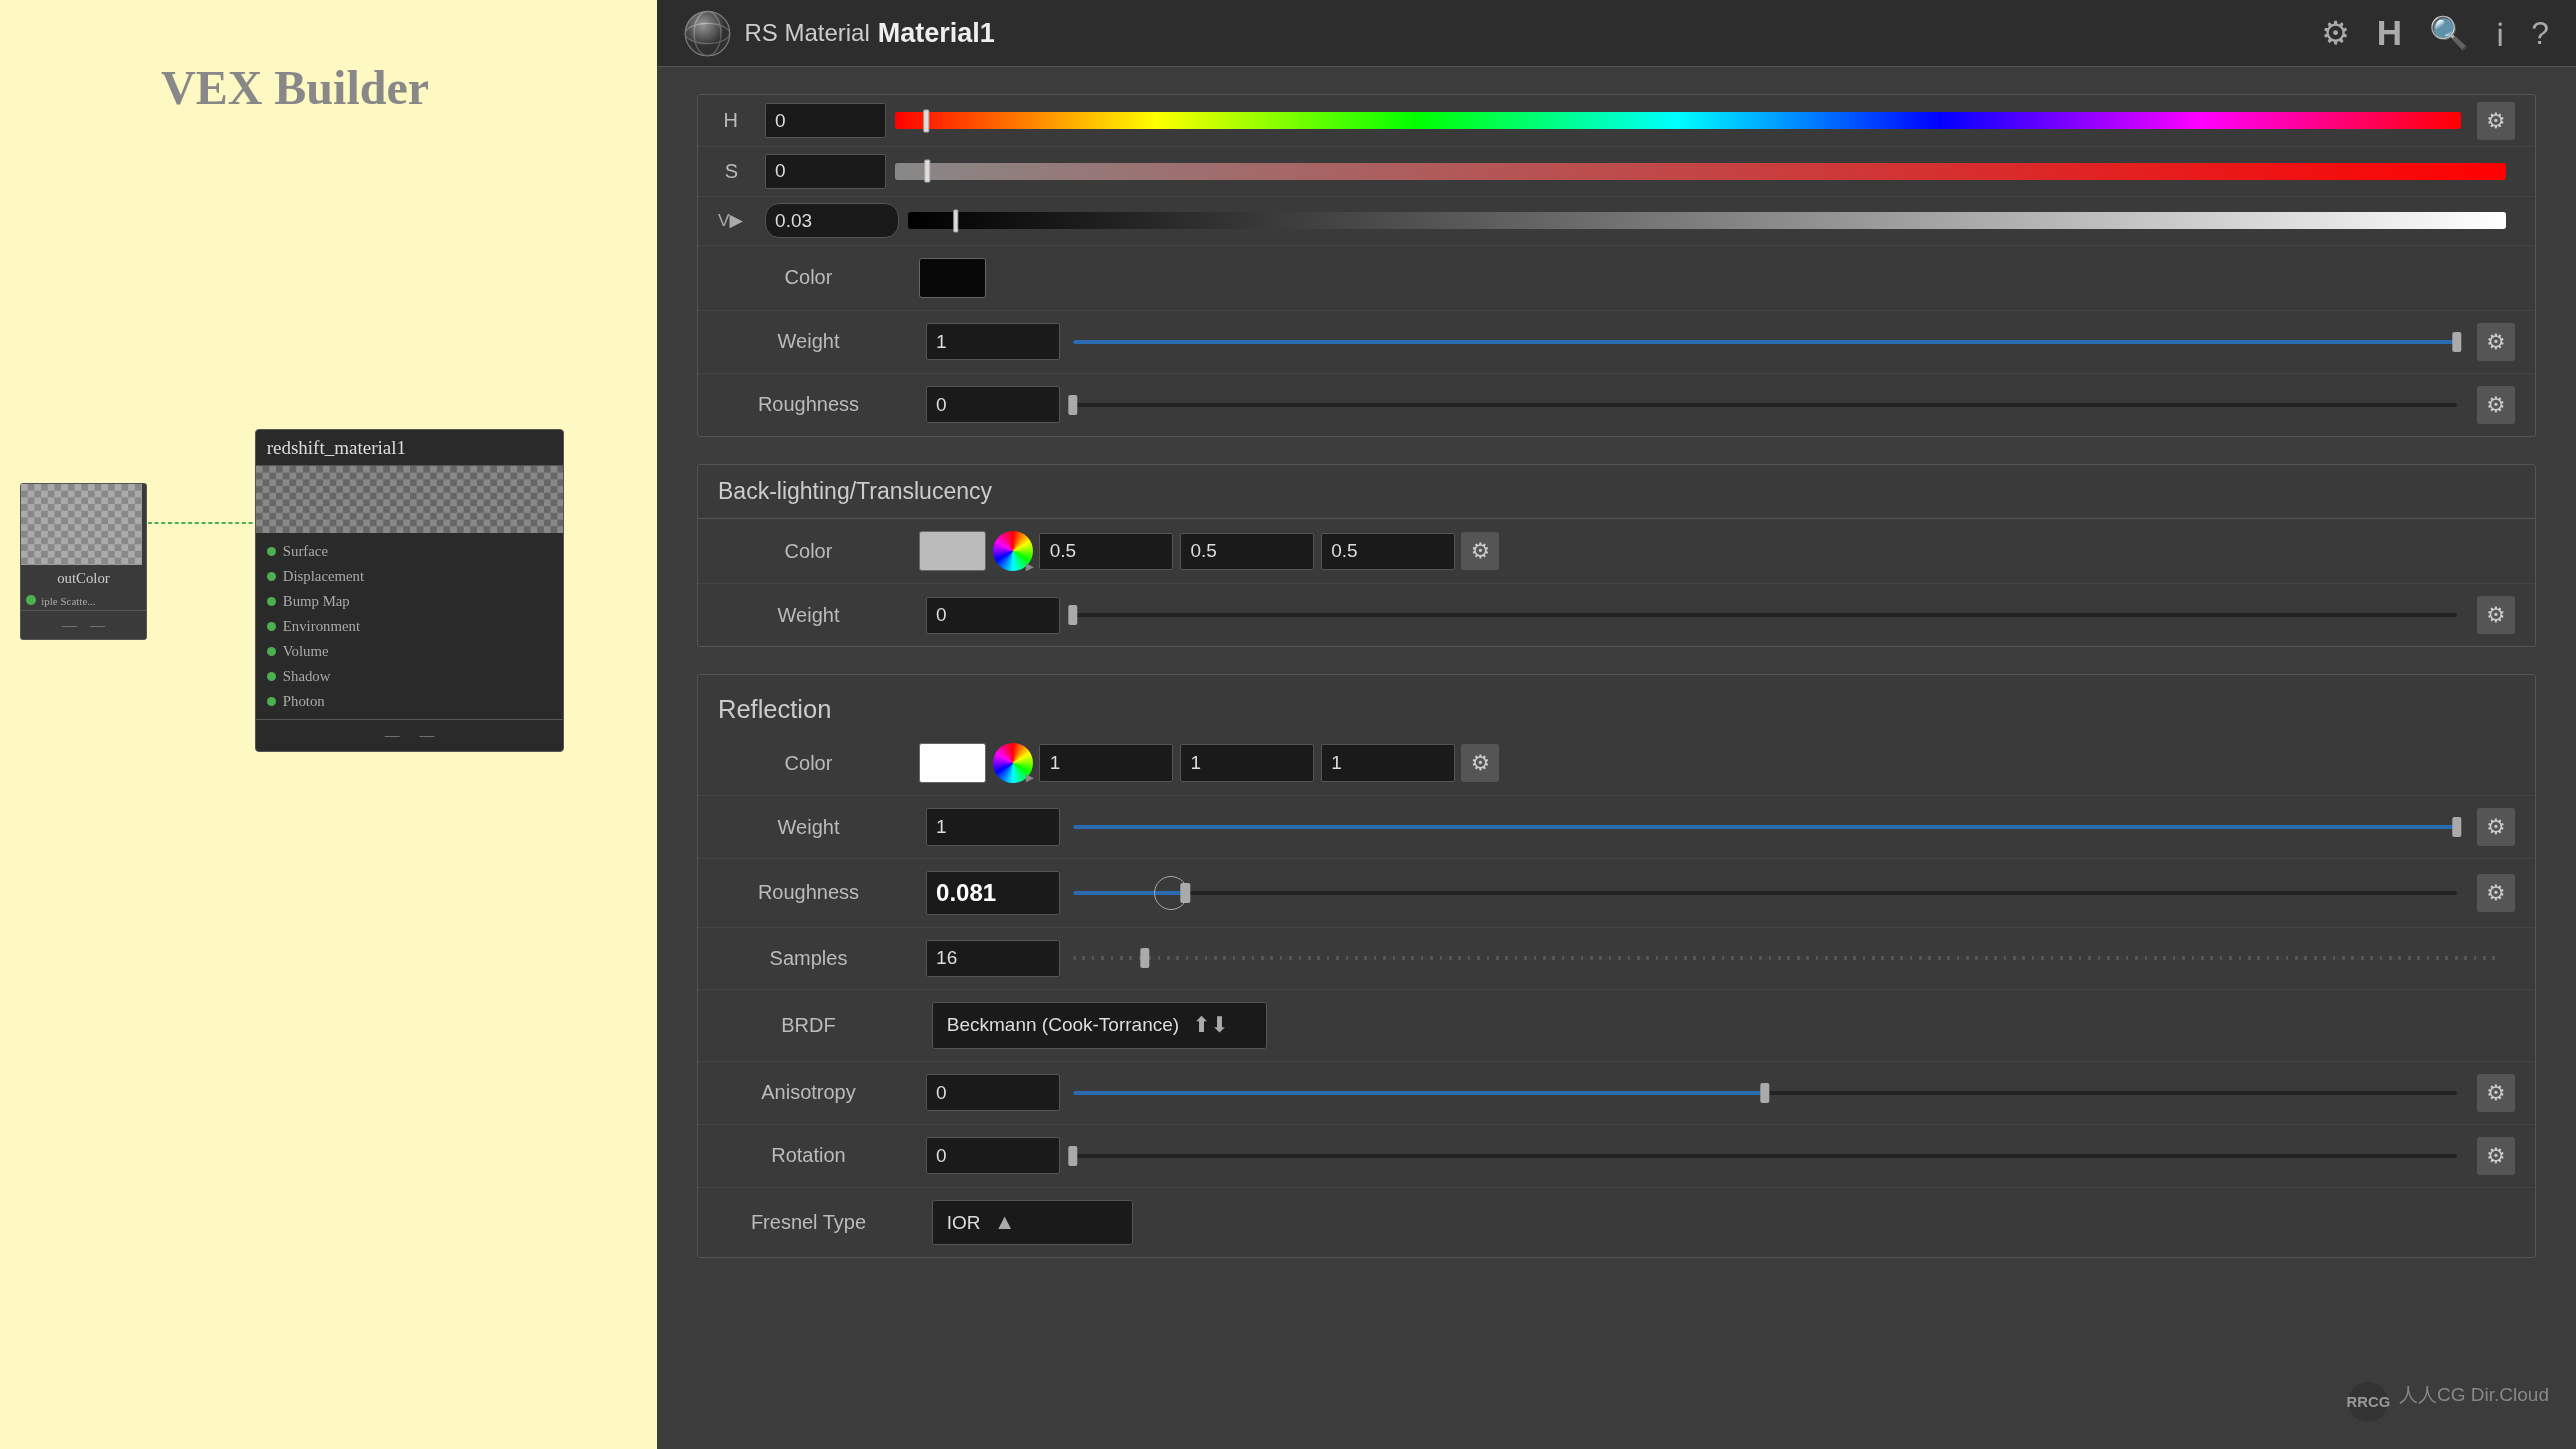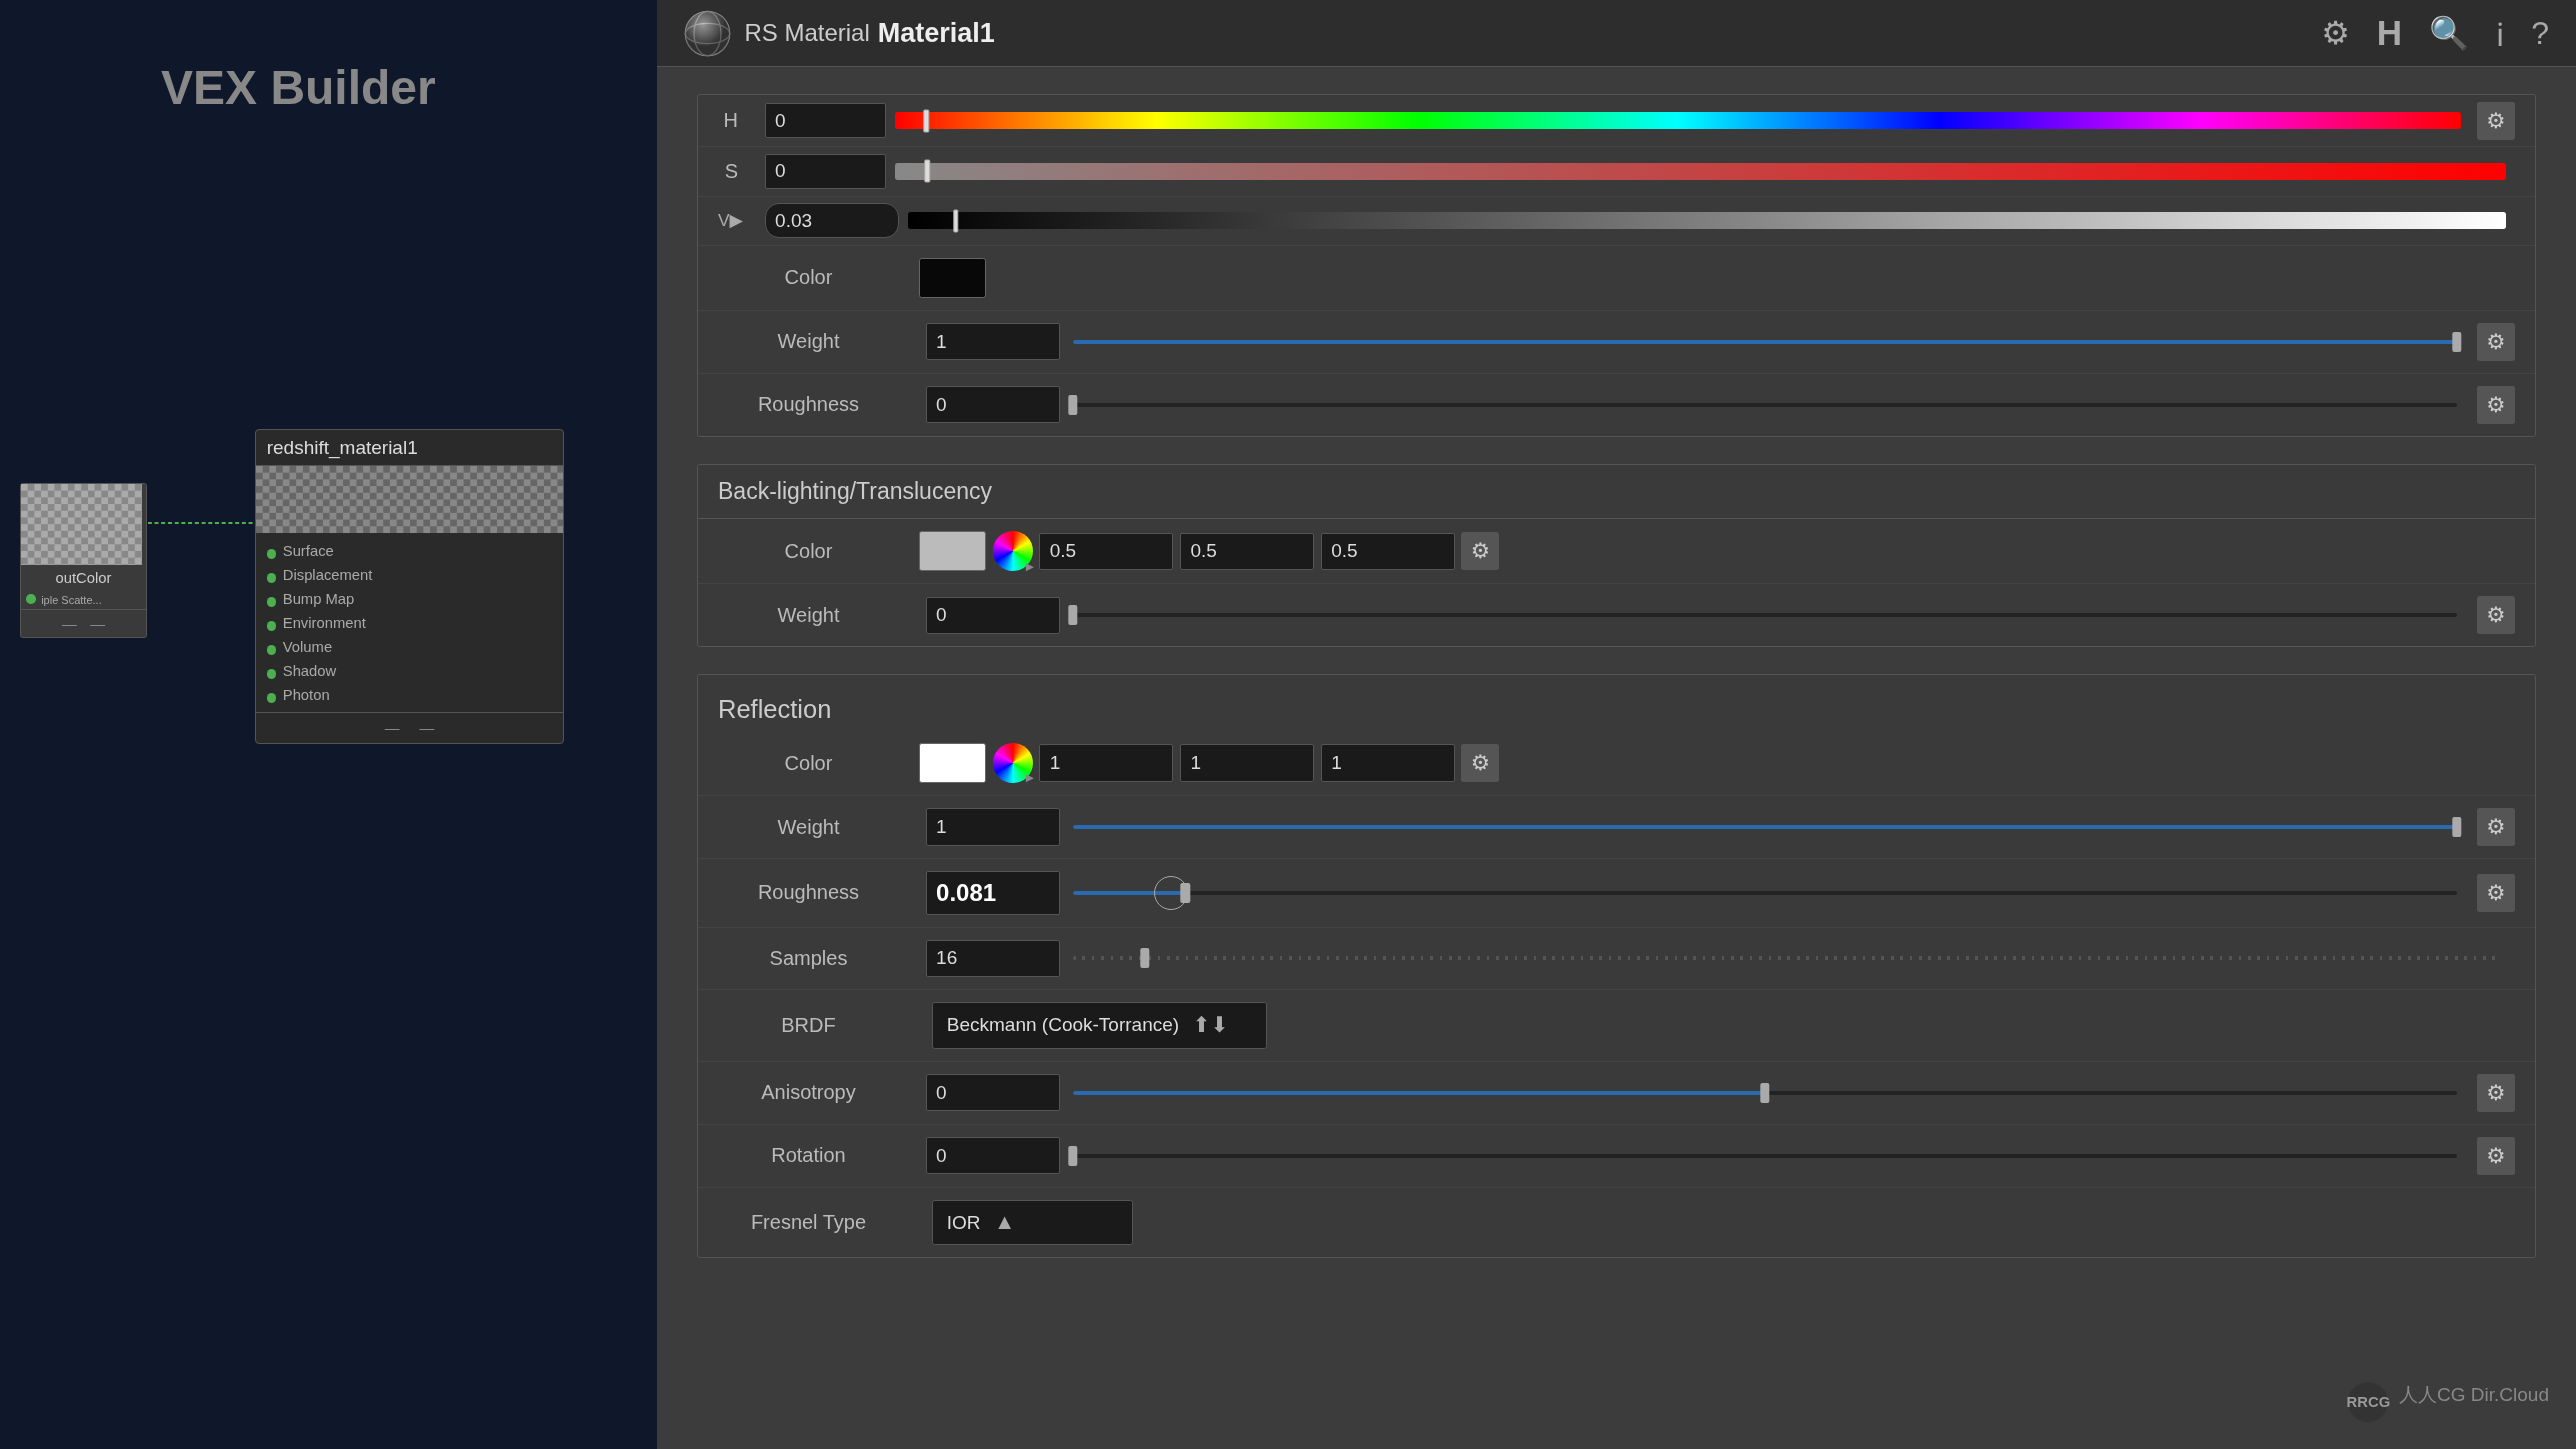--- a/index.html
+++ b/index.html
@@ -12,21 +12,22 @@
       position: relative;
     }
 
     
     .vex-builder-area {
       position: absolute;
       left: 0;
       top: 0;
       width: 657px;
       height: 1449px;
-      background: #0f172a;
+      background: #fef9c3;
+      font-family: Liberation Serif, serif;
     }
 
     .vex-builder-title {
       position: absolute;
       top: 60px;
       left: 161px;
       color: #888;
       font-size: 48px;
       font-weight: bold;
     }
@@ -108,21 +109,21 @@
       width: 100%;
       height: 100%;
       background-image: repeating-conic-gradient(#666 0% 25%, #888 0% 50%);
       background-size: 13.4px 13.4px;
     }
     .rs-node-ports {
       padding: 5.4px 10.7px;
     }
     .rs-port-item {
       display: flex;
-      align-items: flex-end;
+      align-items: center;
       padding: 4px 0;
       font-size: 14.8px;
       color: #aaa;
     }
     .rs-port-item .port-dot {
       width: 9.4px;
       height: 9.4px;
       border-radius: 50%;
       background: #4CAF50;
       margin-right: 6.7px;

